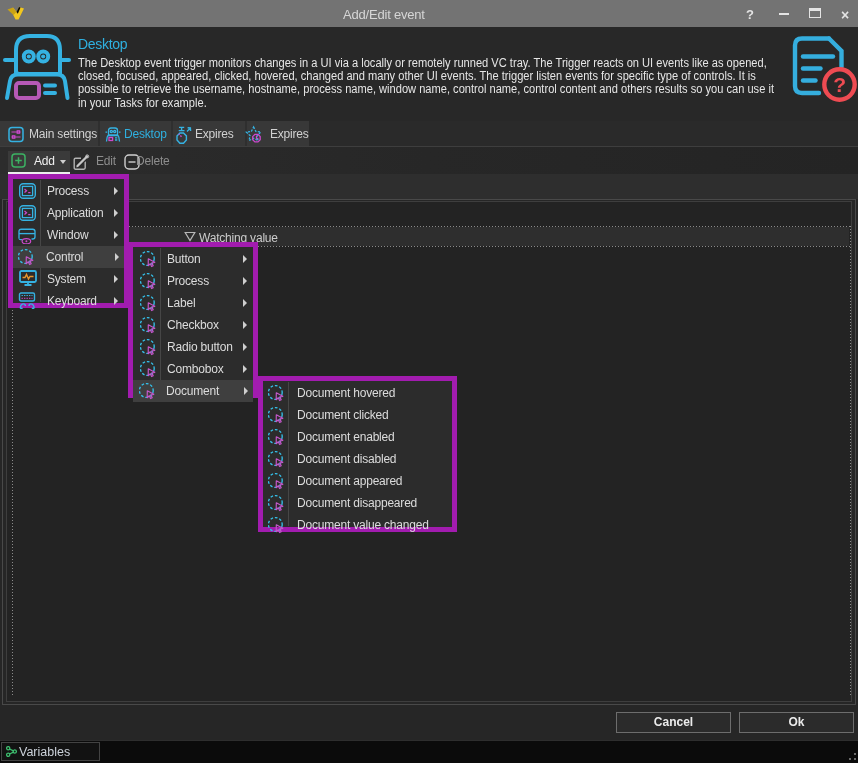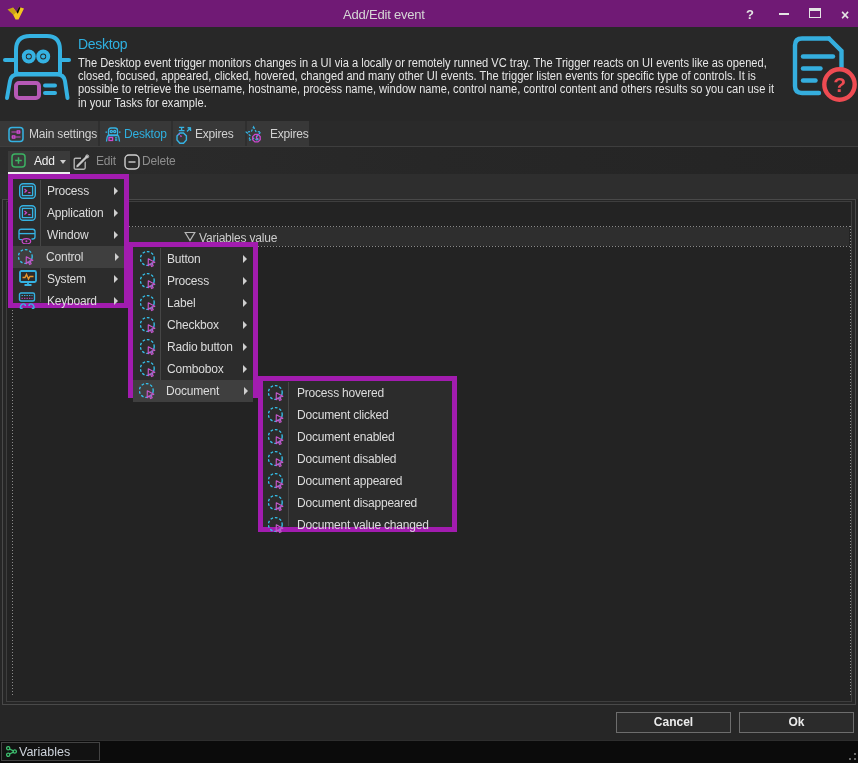--- a/index.html
+++ b/index.html
@@ -1,19 +1,19 @@
 <!DOCTYPE html>
 <html><head>
 <meta charset="utf-8">
 <style>
 *{margin:0;padding:0;box-sizing:border-box}
 html,body{width:858px;height:763px;background:#262626;font-family:"Liberation Sans",sans-serif;overflow:hidden;position:relative}
 .abs{position:absolute}
 
-#titlebar{left:0;top:0;width:858px;height:44px;background:#701a75}
+#titlebar{left:0;top:0;width:858px;height:44px;background:#737373}
 #title{left:343px;top:7px;font-size:13px;color:#d6d6d6;letter-spacing:-0.2px}
 .tbtn{top:7px;color:#e4e4e4;font-size:13px;font-weight:bold}
 
 #header{left:0;top:27px;width:858px;height:94px;background:#282828}
 #hTitle{left:78px;top:9px;font-size:14px;color:#2fb0e0;letter-spacing:-0.3px}
 #hDesc{left:78px;top:29.6px;width:880px;font-size:12.5px;line-height:13.4px;color:#e6e6e6;transform:scaleX(0.888);transform-origin:0 0;white-space:nowrap;letter-spacing:0px}
 
 #tabstrip{left:0;top:121px;width:858px;height:26px;background:#2a2a2a}
 #tabsbg{left:0;top:0;width:309px;height:26px;background:#383838}
 .tablbl{font-size:12px;color:#d2d2d2;letter-spacing:-0.2px}
@@ -154,35 +154,35 @@
     <circle cx="14.2" cy="3.4" r="1.5" fill="none" stroke="#c6c6c6" stroke-width="1"></circle>
     <path d="M4.5 13 L3.6 13.9" stroke="#c6c6c6" stroke-width="1"></path>
   </svg>
   <svg class="abs" style="left:124px;top:7px" width="16" height="16" viewBox="0 0 16 16">
     <rect x="1" y="1" width="14" height="14" rx="4" fill="none" stroke="#cfcfcf" stroke-width="1.4"></rect>
     <path d="M4.5 8 H11.5" stroke="#cfcfcf" stroke-width="1.4"></path>
   </svg>
   <span class="abs tbar-txt" style="left:34px;top:7px;color:#f0f0f0">Add</span>
   <div class="abs" style="left:60px;top:13px;width:0;height:0;border-top:4px solid #cfcfcf;border-left:3.5px solid transparent;border-right:3.5px solid transparent"></div>
   <span class="abs tbar-txt" style="left:96px;top:7px;color:#8d8d8d">Edit</span>
-  <span class="abs tbar-txt" style="left:142px;top:7px;color:#8d8d8d">Delete</span>
+  <span class="abs tbar-txt" style="left:136px;top:7px;color:#8d8d8d">Delete</span>
 </div>
 <div class="abs" id="band"></div>
 
 <div class="abs" id="panel-outer"></div>
 <div class="abs" id="panel-inner"></div>
 <div class="abs" id="hdr-row"></div>
 <div class="abs dot-h" style="left:12px;top:226px;width:838px"></div>
 <div class="abs dot-h" style="left:12px;top:246px;width:838px"></div>
 <div class="abs dot-v" style="left:12px;top:226px;height:471px"></div>
 <div class="abs dot-v" style="left:850px;top:226px;height:471px"></div>
 <svg class="abs" style="left:184px;top:231px" width="12" height="11" viewBox="0 0 12 11">
   <path d="M1.2 1.5 H10.8 L6 9.5 Z" fill="none" stroke="#b8b8b8" stroke-width="1.2"></path>
 </svg>
-<span class="abs" id="wv">Variables value</span>
+<span class="abs" id="wv">Watching value</span>
 
 <svg width="0" height="0" style="position:absolute">
   <defs>
     <g id="ic-cc">
       <circle cx="7.3" cy="7.5" r="6.9" fill="none" stroke="#35c0ea" stroke-width="1.35" stroke-dasharray="2.7 1.85"></circle>
       <path d="M8.3 7.8 L14.8 11.3 L11.9 11.9 L13.2 14.7 L11.6 15.5 L10.3 12.7 L8.2 14.7 Z" fill="none" stroke="#c357c9" stroke-width="1.2" stroke-linejoin="round"></path>
     </g>
     <g id="ic-proc">
       <rect x="0.7" y="0.7" width="15.6" height="14.6" rx="3.5" fill="none" stroke="#35b2e2" stroke-width="1.4"></rect>
       <rect x="3.4" y="3.4" width="10.2" height="9.2" fill="none" stroke="#35b2e2" stroke-width="1.3"></rect>
@@ -308,21 +308,21 @@
       <span class="arr"></span>
     </div>
 </div>
 
 <div class="menu" style="left:258px;top:376px;width:199px;height:156px">
   <div class="msep" style="left:25px"></div>
   <div class="mi" style="top:1px">
       <svg class="mic" style="left:4px" width="17" height="17">
         <use href="#ic-cc"></use>
       </svg>
-      <span class="mt" style="left:33px">Process hovered</span>
+      <span class="mt" style="left:33px">Document hovered</span>
     </div>
   <div class="mi" style="top:23px">
       <svg class="mic" style="left:4px" width="17" height="17">
         <use href="#ic-cc"></use>
       </svg>
       <span class="mt" style="left:33px">Document clicked</span>
     </div>
   <div class="mi" style="top:45px">
       <svg class="mic" style="left:4px" width="17" height="17">
         <use href="#ic-cc"></use>

